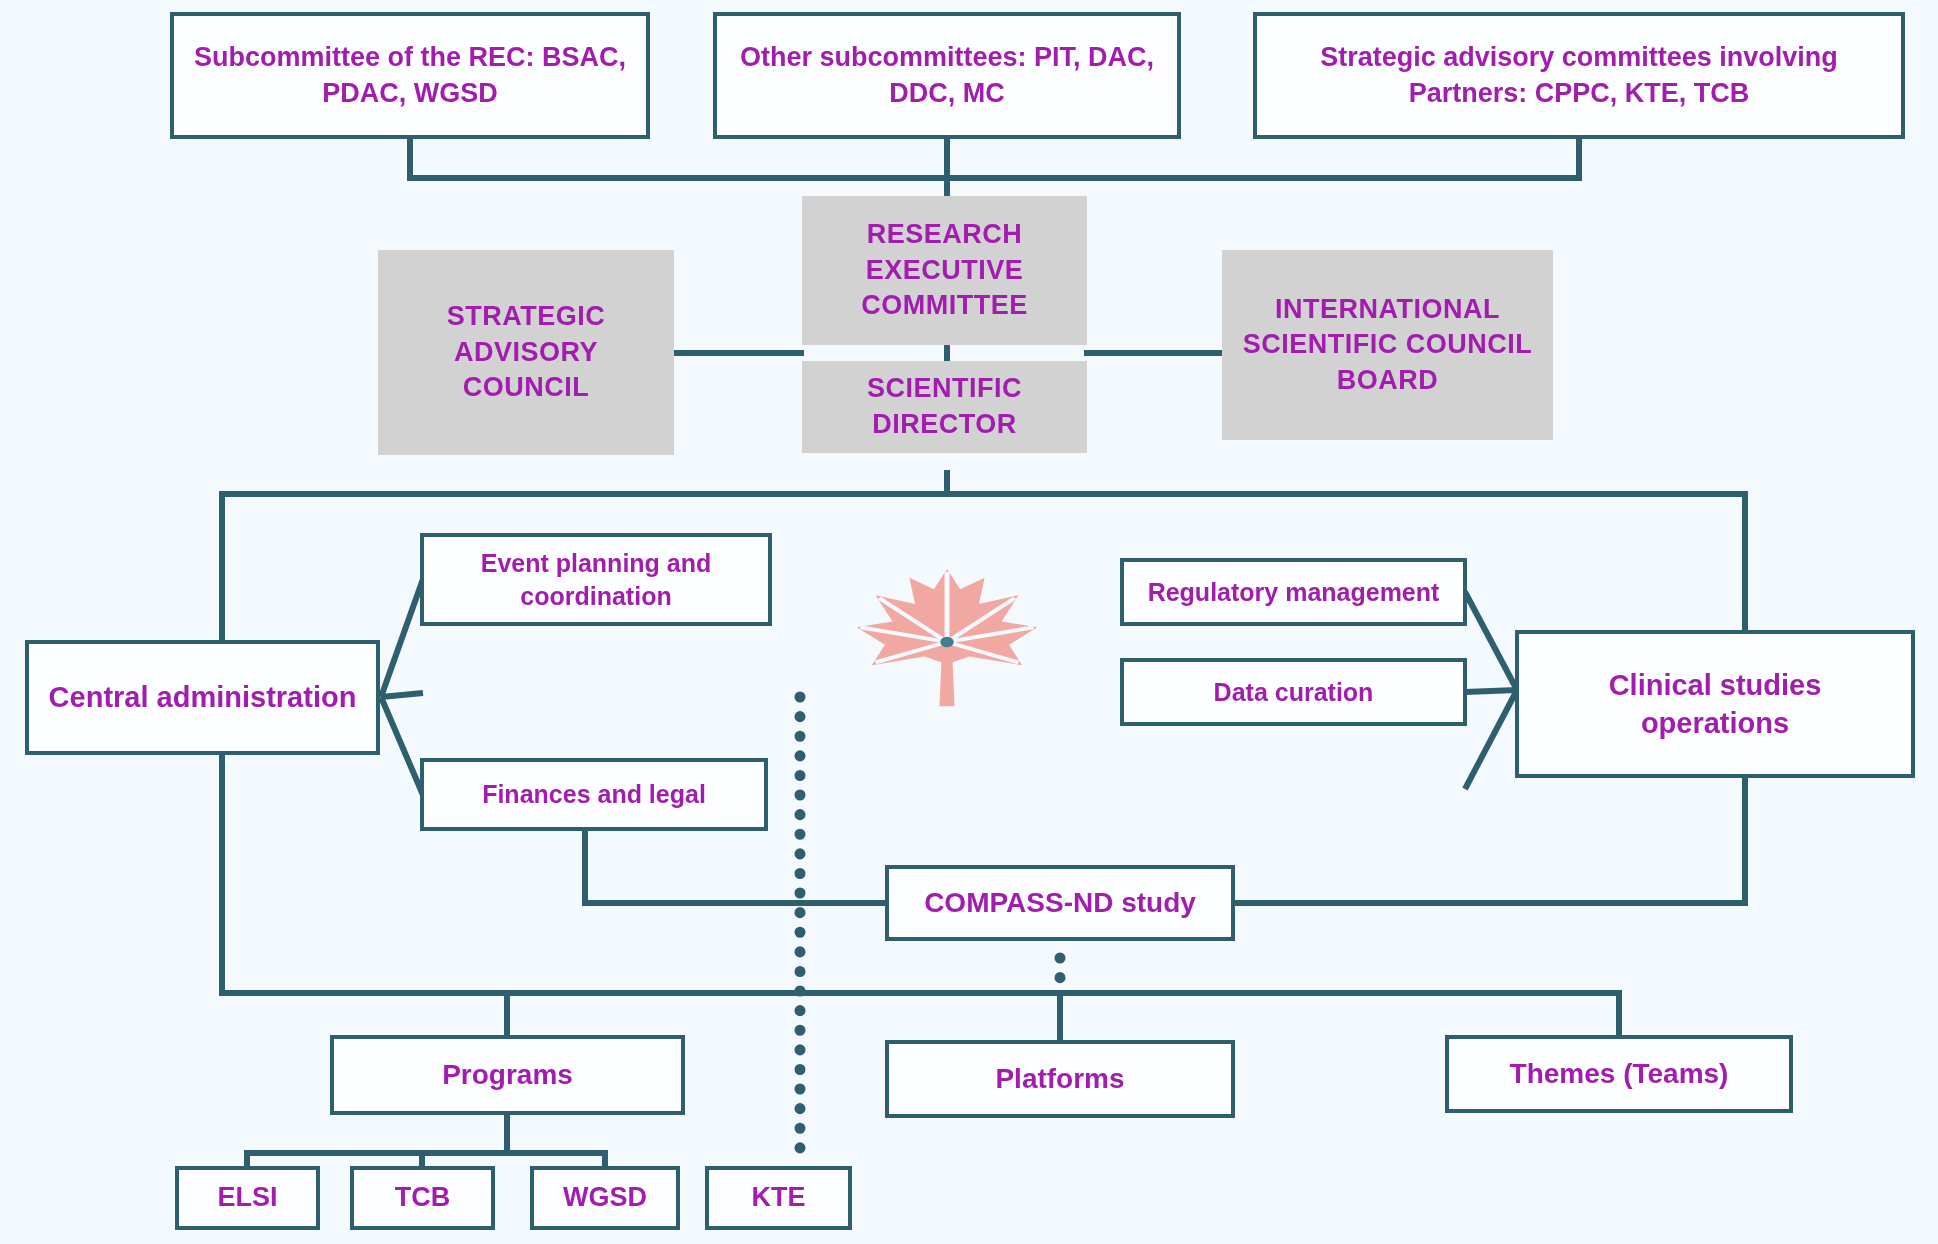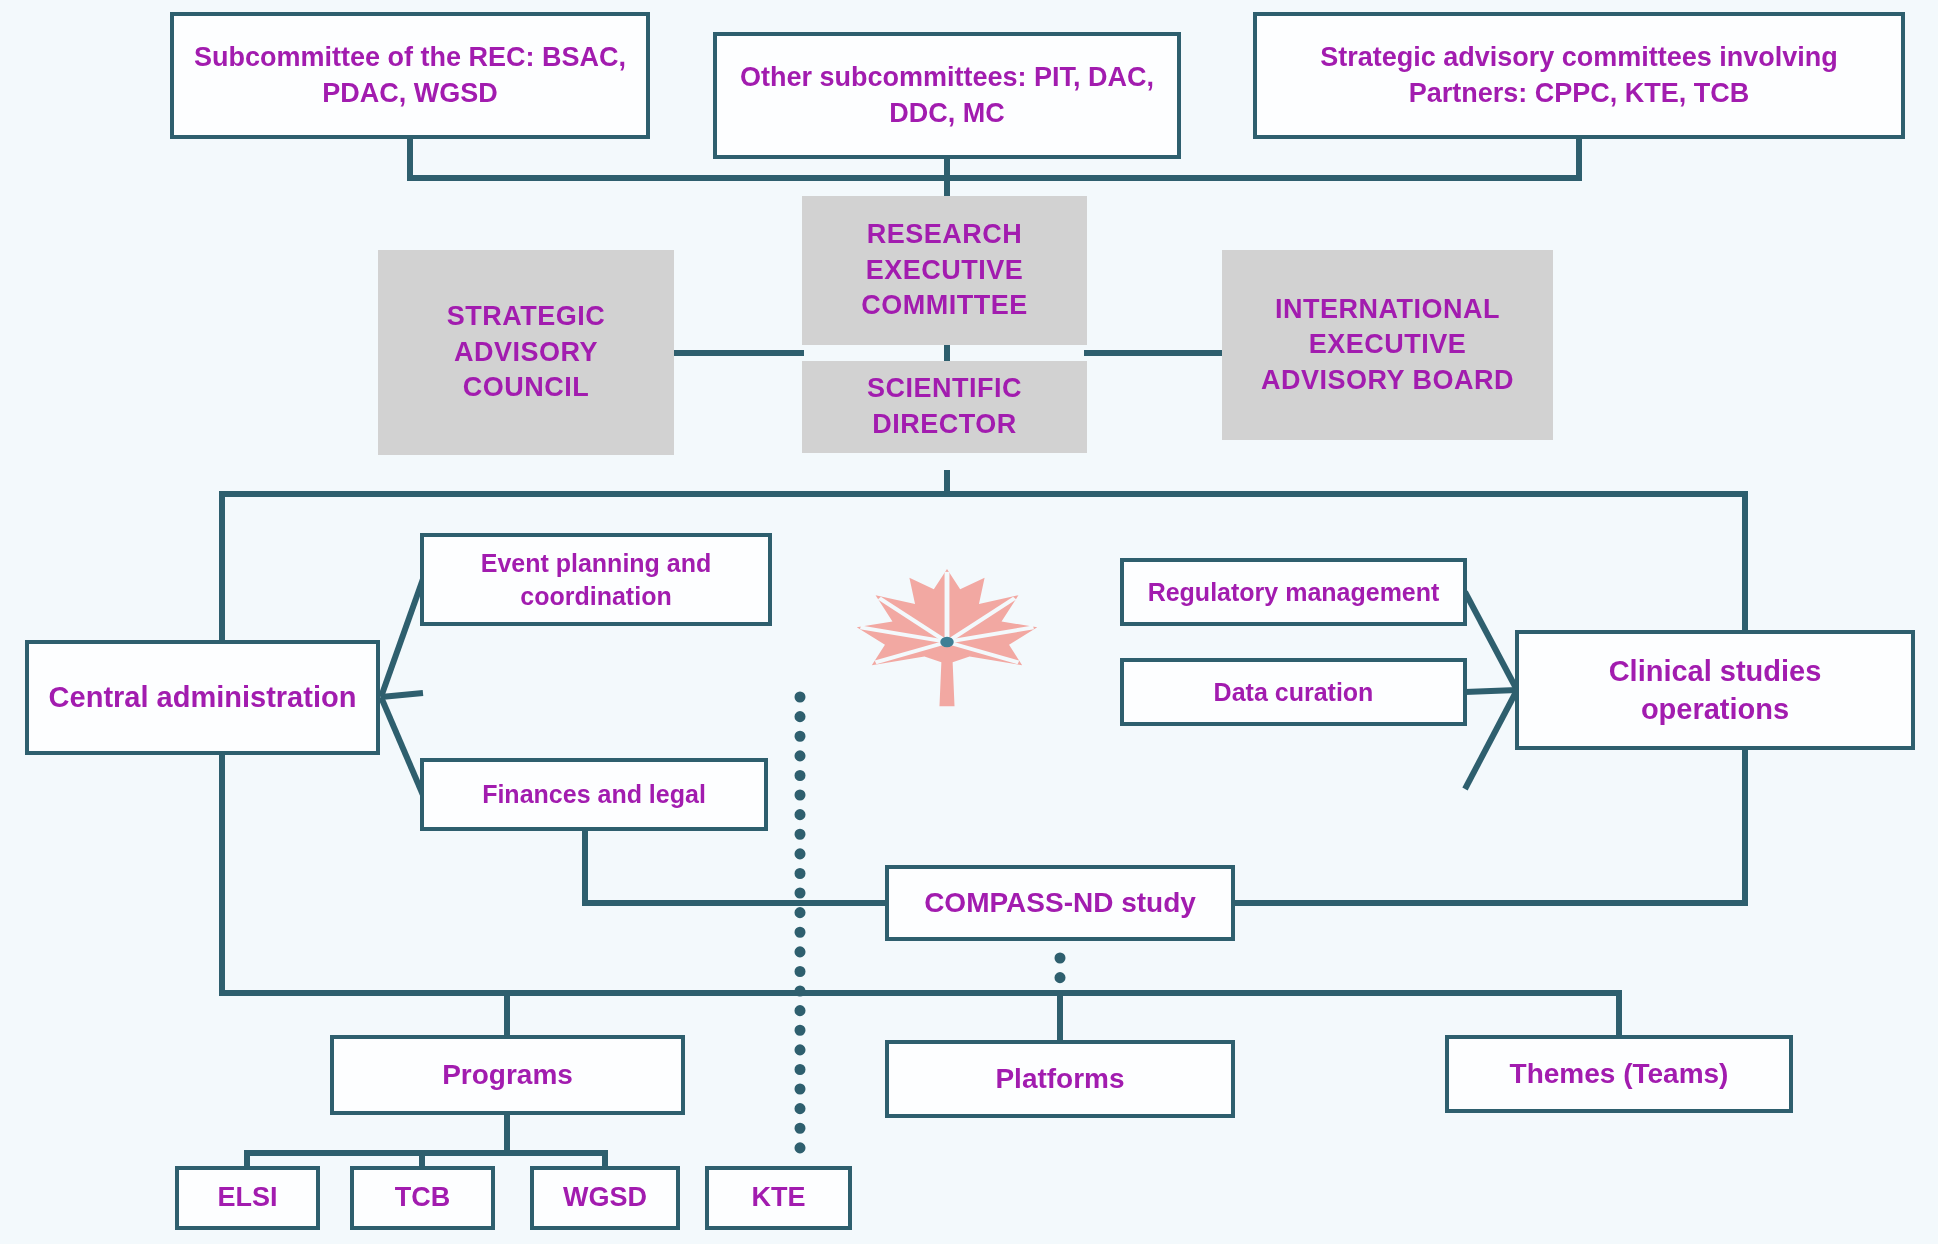--- a/index.html
+++ b/index.html
@@ -107,37 +107,37 @@
       <line x1="50" y1="52" x2="96" y2="42"></line>
       <line x1="50" y1="52" x2="88" y2="66"></line>
       <line x1="50" y1="52" x2="14" y2="22"></line>
       <line x1="50" y1="52" x2="4" y2="42"></line>
       <line x1="50" y1="52" x2="12" y2="66"></line>
     </g>
     <circle cx="50" cy="52" r="3.6" fill="#3f7f95"></circle>
   </svg>
 
   <div class="box white f-top" style="left:170px;top:12px;width:480px;height:127px;">Subcommittee of the REC: BSAC, PDAC, WGSD</div>
-  <div class="box white f-top" style="left:713px;top:12px;width:468px;height:127px;margin-top:20px;">Other subcommittees: PIT, DAC, DDC, MC</div>
+  <div class="box white f-top" style="left:713px;top:12px;width:468px;height:127px;">Other subcommittees: PIT, DAC, DDC, MC</div>
   <div class="box white f-top" style="left:1253px;top:12px;width:652px;height:127px;">Strategic advisory committees involving Partners: CPPC, KTE, TCB</div>
 
   <div class="box gray f-gov" style="left:378px;top:250px;width:296px;height:205px;">STRATEGIC ADVISORY COUNCIL</div>
   <div class="box gray f-gov" style="left:802px;top:196px;width:285px;height:149px;">RESEARCH EXECUTIVE COMMITTEE</div>
   <div class="box gray f-gov" style="left:802px;top:361px;width:285px;height:92px;">SCIENTIFIC DIRECTOR</div>
-  <div class="box gray f-gov" style="left:1222px;top:250px;width:331px;height:190px;">INTERNATIONAL EXECUTIVE ADVISORY BOARD</div>
+  <div class="box gray f-gov" style="left:1222px;top:250px;width:331px;height:190px;">INTERNATIONAL SCIENTIFIC COUNCIL BOARD</div>
 
   <div class="box white f-big" style="left:25px;top:640px;width:355px;height:115px;">Central administration</div>
 
   <div class="box white f-mid" style="left:420px;top:533px;width:352px;height:93px;">Event planning and coordination</div>
   <div class="box white f-mid" style="left:420px;top:758px;width:348px;height:73px;">Finances and legal</div>
 
   <div class="box white f-mid" style="left:1120px;top:558px;width:347px;height:68px;">Regulatory management</div>
   <div class="box white f-mid" style="left:1120px;top:658px;width:347px;height:68px;">Data curation</div>
 
-  <div class="box white f-big" style="left:1515px;top:630px;width:400px;height:120px;text-align:center;">Clinical studies operations</div>
+  <div class="box white f-big" style="left:1515px;top:630px;width:400px;height:148px;text-align:center;">Clinical studies operations</div>
 
   <div class="box white f-node" style="left:885px;top:865px;width:350px;height:76px;">COMPASS-ND study</div>
 
   <div class="box white f-node" style="left:330px;top:1035px;width:355px;height:80px;">Programs</div>
   <div class="box white f-node" style="left:885px;top:1040px;width:350px;height:78px;">Platforms</div>
   <div class="box white f-node" style="left:1445px;top:1035px;width:348px;height:78px;">Themes (Teams)</div>
 
   <div class="box white f-leafbtm" style="left:175px;top:1166px;width:145px;height:64px;">ELSI</div>
   <div class="box white f-leafbtm" style="left:350px;top:1166px;width:145px;height:64px;">TCB</div>
   <div class="box white f-leafbtm" style="left:530px;top:1166px;width:150px;height:64px;">WGSD</div>

